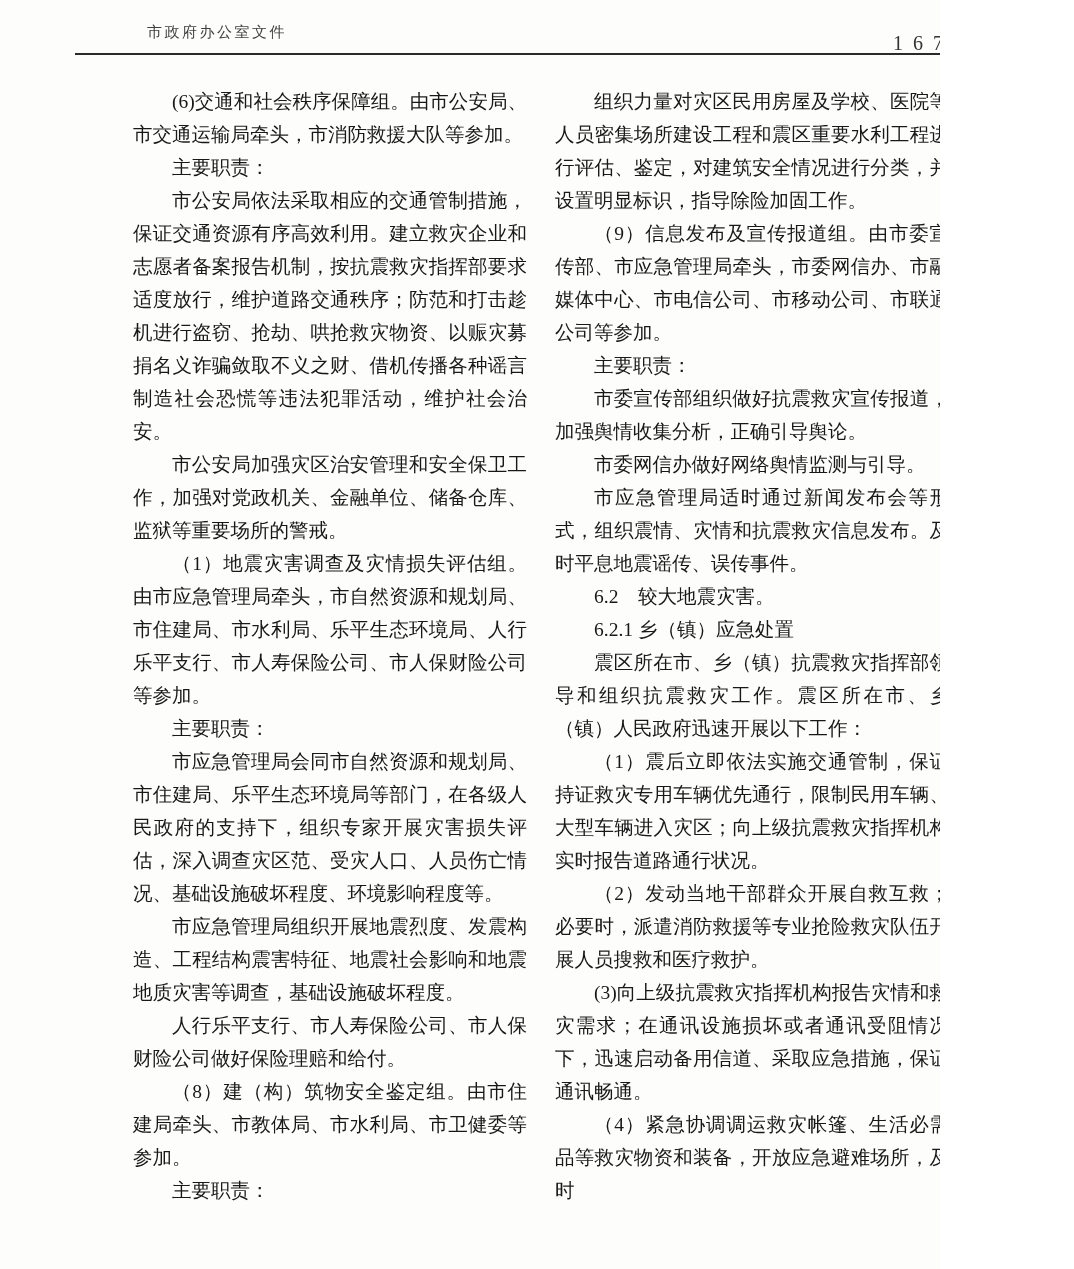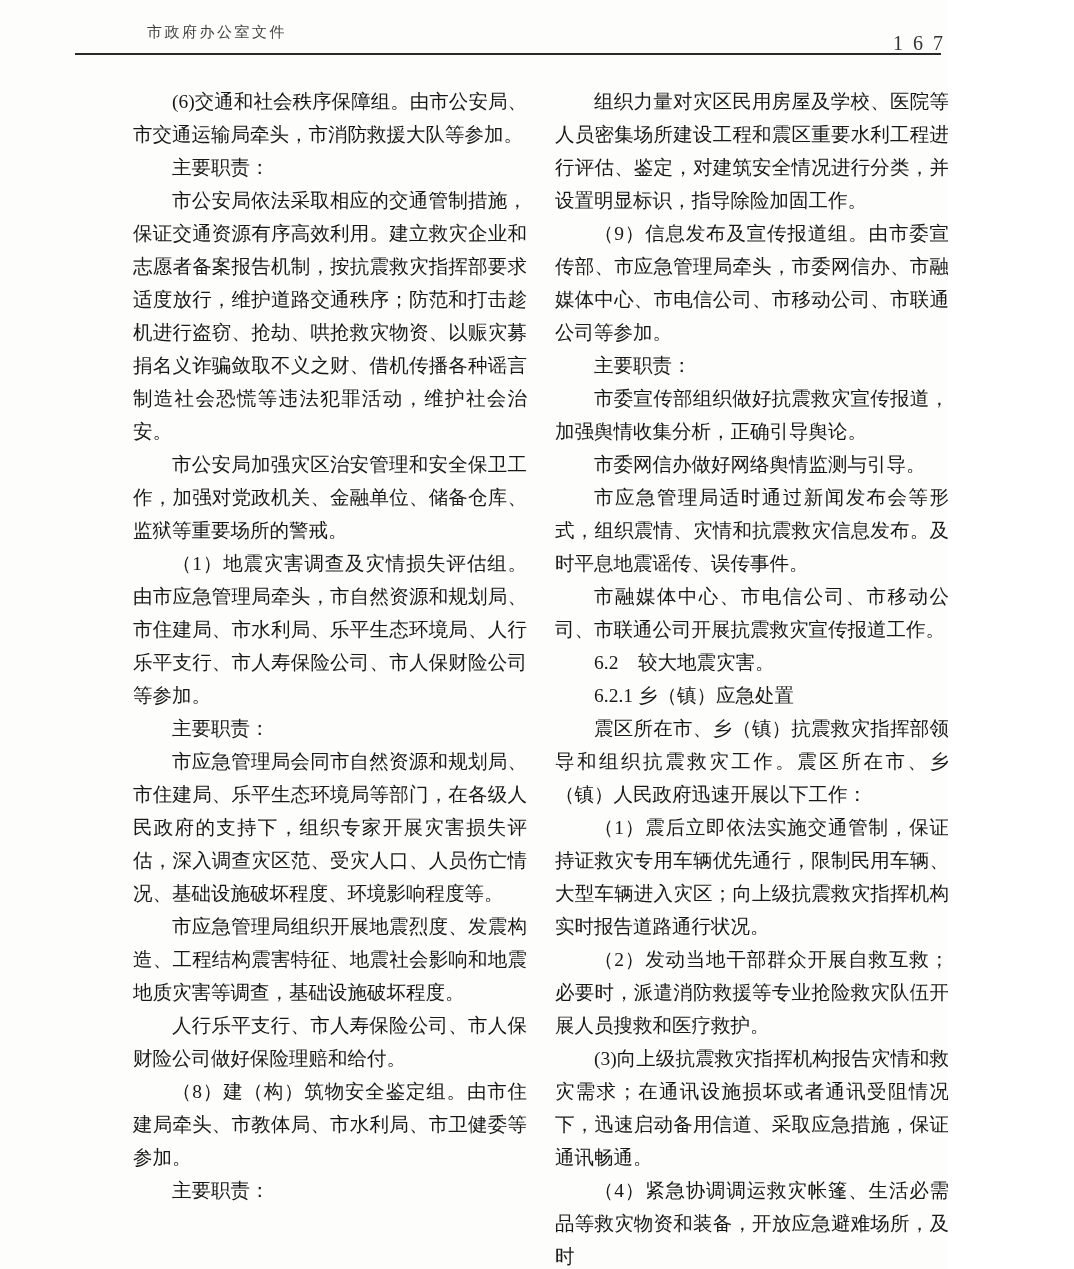--- a/index.html
+++ b/index.html
@@ -4,21 +4,20 @@
 <style>
   html, body { margin: 0; padding: 0; background: #ffffff; }
   .page {
     position: relative;
     width: 940px;
     height: 1269px;
     background: #fdfdfc;
     font-family: "Liberation Serif", "DejaVu Serif", serif;
     color: #1b1b1b;
     overflow: hidden;
-    padding-left: 8px;
   }
   .doc-title {
     position: absolute;
     left: 147px;
     top: 23px;
     font-size: 15px;
     letter-spacing: 2.5px;
     color: #3f3f3f;
     white-space: nowrap;
   }
@@ -79,21 +78,20 @@
         <p class="para">（8）建（构）筑物安全鉴定组。由市住建局牵头、市教体局、市水利局、市卫健委等参加。</p>
         <p class="para">主要职责：</p>
       </div>
     <div class="column">
         <p class="para">组织力量对灾区民用房屋及学校、医院等人员密集场所建设工程和震区重要水利工程进行评估、鉴定，对建筑安全情况进行分类，并设置明显标识，指导除险加固工作。</p>
         <p class="para">（9）信息发布及宣传报道组。由市委宣传部、市应急管理局牵头，市委网信办、市融媒体中心、市电信公司、市移动公司、市联通公司等参加。</p>
         <p class="para">主要职责：</p>
         <p class="para">市委宣传部组织做好抗震救灾宣传报道，加强舆情收集分析，正确引导舆论。</p>
         <p class="para">市委网信办做好网络舆情监测与引导。</p>
         <p class="para">市应急管理局适时通过新闻发布会等形式，组织震情、灾情和抗震救灾信息发布。及时平息地震谣传、误传事件。</p>
-        <p class="para">市融媒体中心、市电信公司、市移动公司、市联通公司开展抗震救灾宣传报道工作。</p>
         <p class="heading">6.2　较大地震灾害。</p>
         <p class="heading">6.2.1 乡（镇）应急处置</p>
         <p class="para">震区所在市、乡（镇）抗震救灾指挥部领导和组织抗震救灾工作。震区所在市、乡（镇）人民政府迅速开展以下工作：</p>
         <p class="para">（1）震后立即依法实施交通管制，保证持证救灾专用车辆优先通行，限制民用车辆、大型车辆进入灾区；向上级抗震救灾指挥机构实时报告道路通行状况。</p>
         <p class="para">（2）发动当地干部群众开展自救互救；必要时，派遣消防救援等专业抢险救灾队伍开展人员搜救和医疗救护。</p>
         <p class="para">(3)向上级抗震救灾指挥机构报告灾情和救灾需求；在通讯设施损坏或者通讯受阻情况下，迅速启动备用信道、采取应急措施，保证通讯畅通。</p>
         <p class="para">（4）紧急协调调运救灾帐篷、生活必需品等救灾物资和装备，开放应急避难场所，及时</p>
       </div>
   </main>
 </div>

